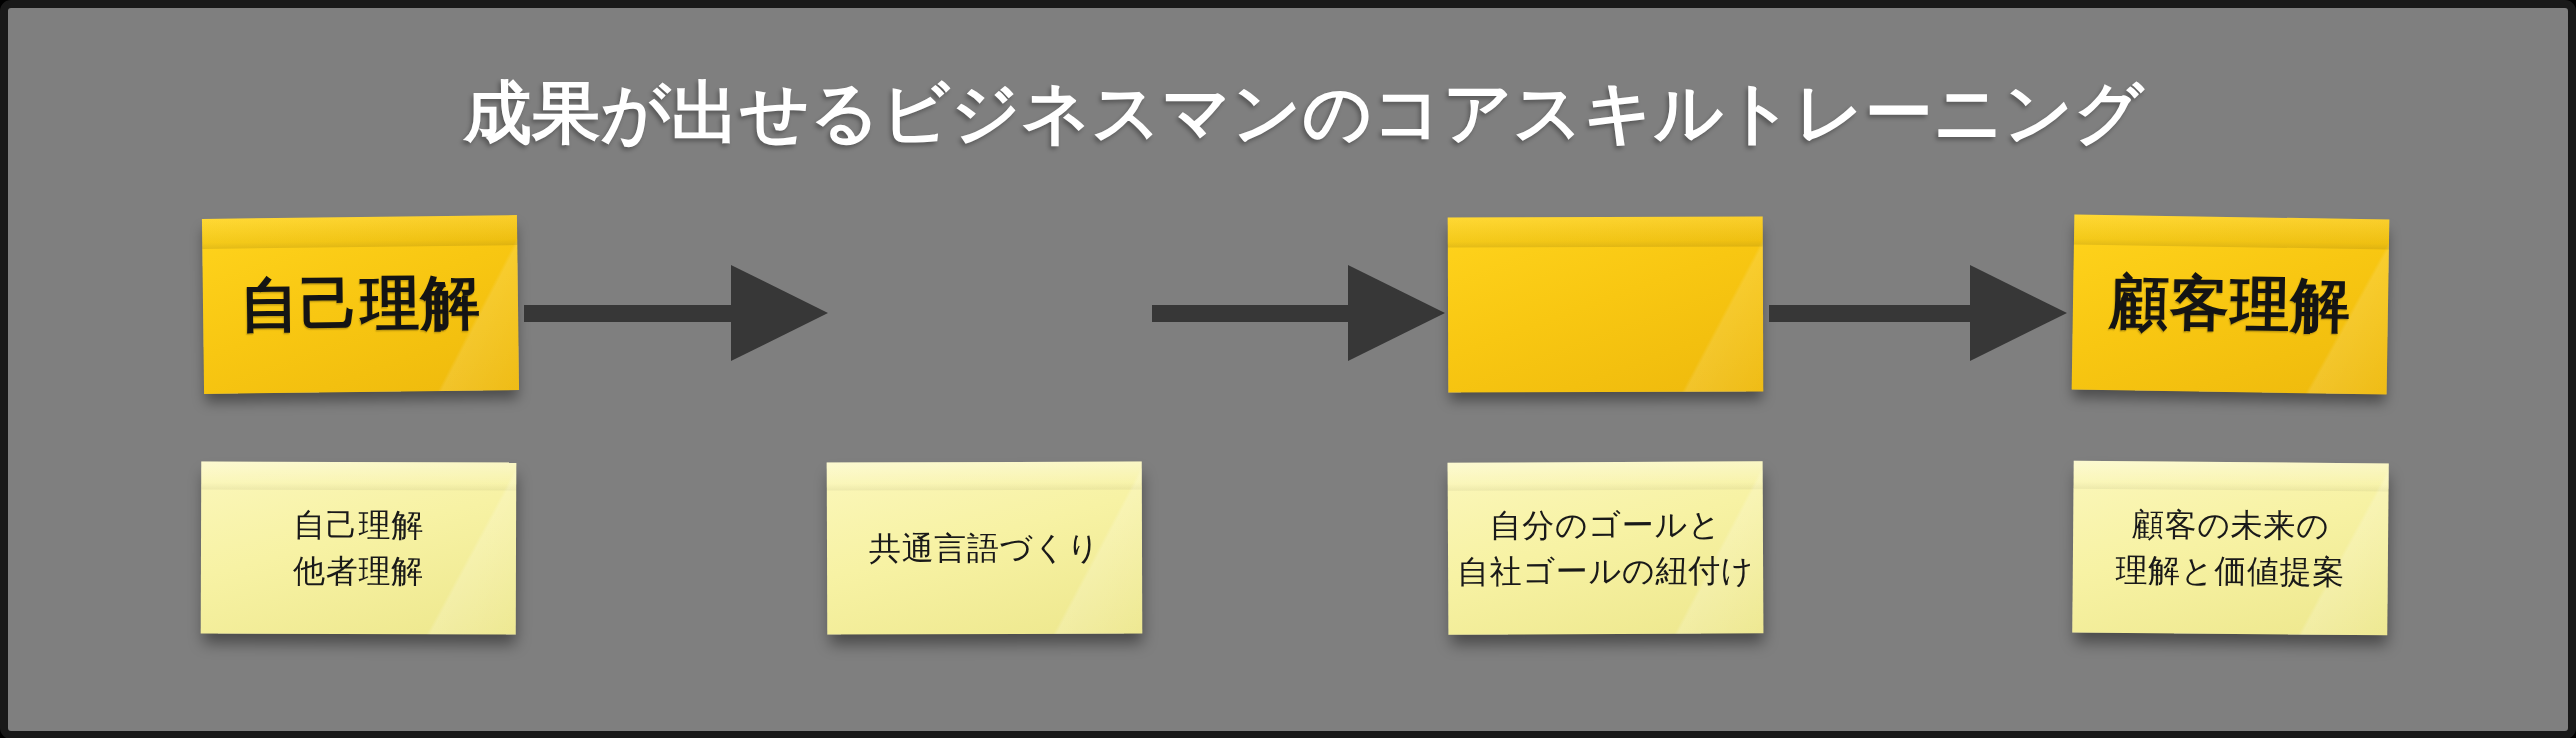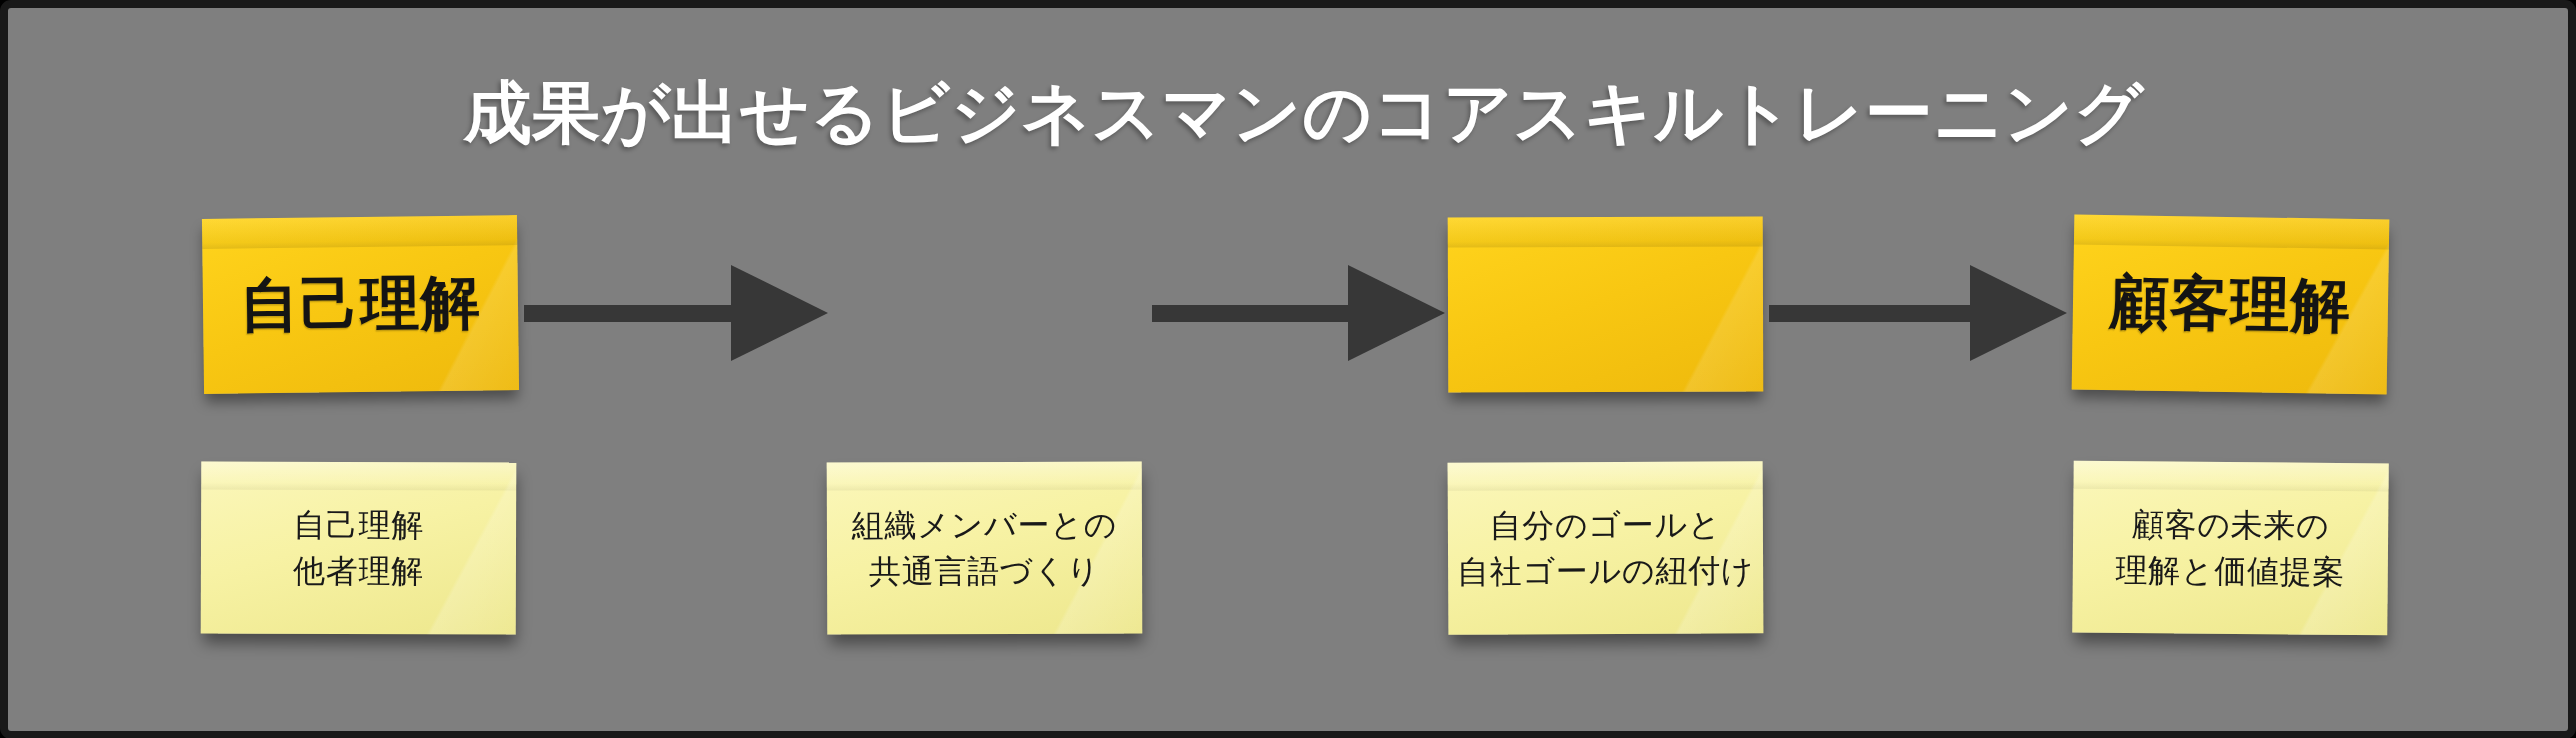--- a/index.html
+++ b/index.html
@@ -197,21 +197,20 @@
   <div class="note note-1">
     <div class="glue-strip"></div>
     <div class="sheen"></div>
     <div class="note-line">自己理解</div>
     <div class="note-line">他者理解</div>
   </div>
 
   <div class="note note-2">
     <div class="glue-strip"></div>
     <div class="sheen"></div>
-    <div class="note-line">組織メンバーとの</div>
     <div class="note-line">共通言語づくり</div>
   </div>
 
   <div class="note note-3">
     <div class="glue-strip"></div>
     <div class="sheen"></div>
     <div class="note-line">自分のゴールと</div>
     <div class="note-line">自社ゴールの紐付け</div>
   </div>
 

